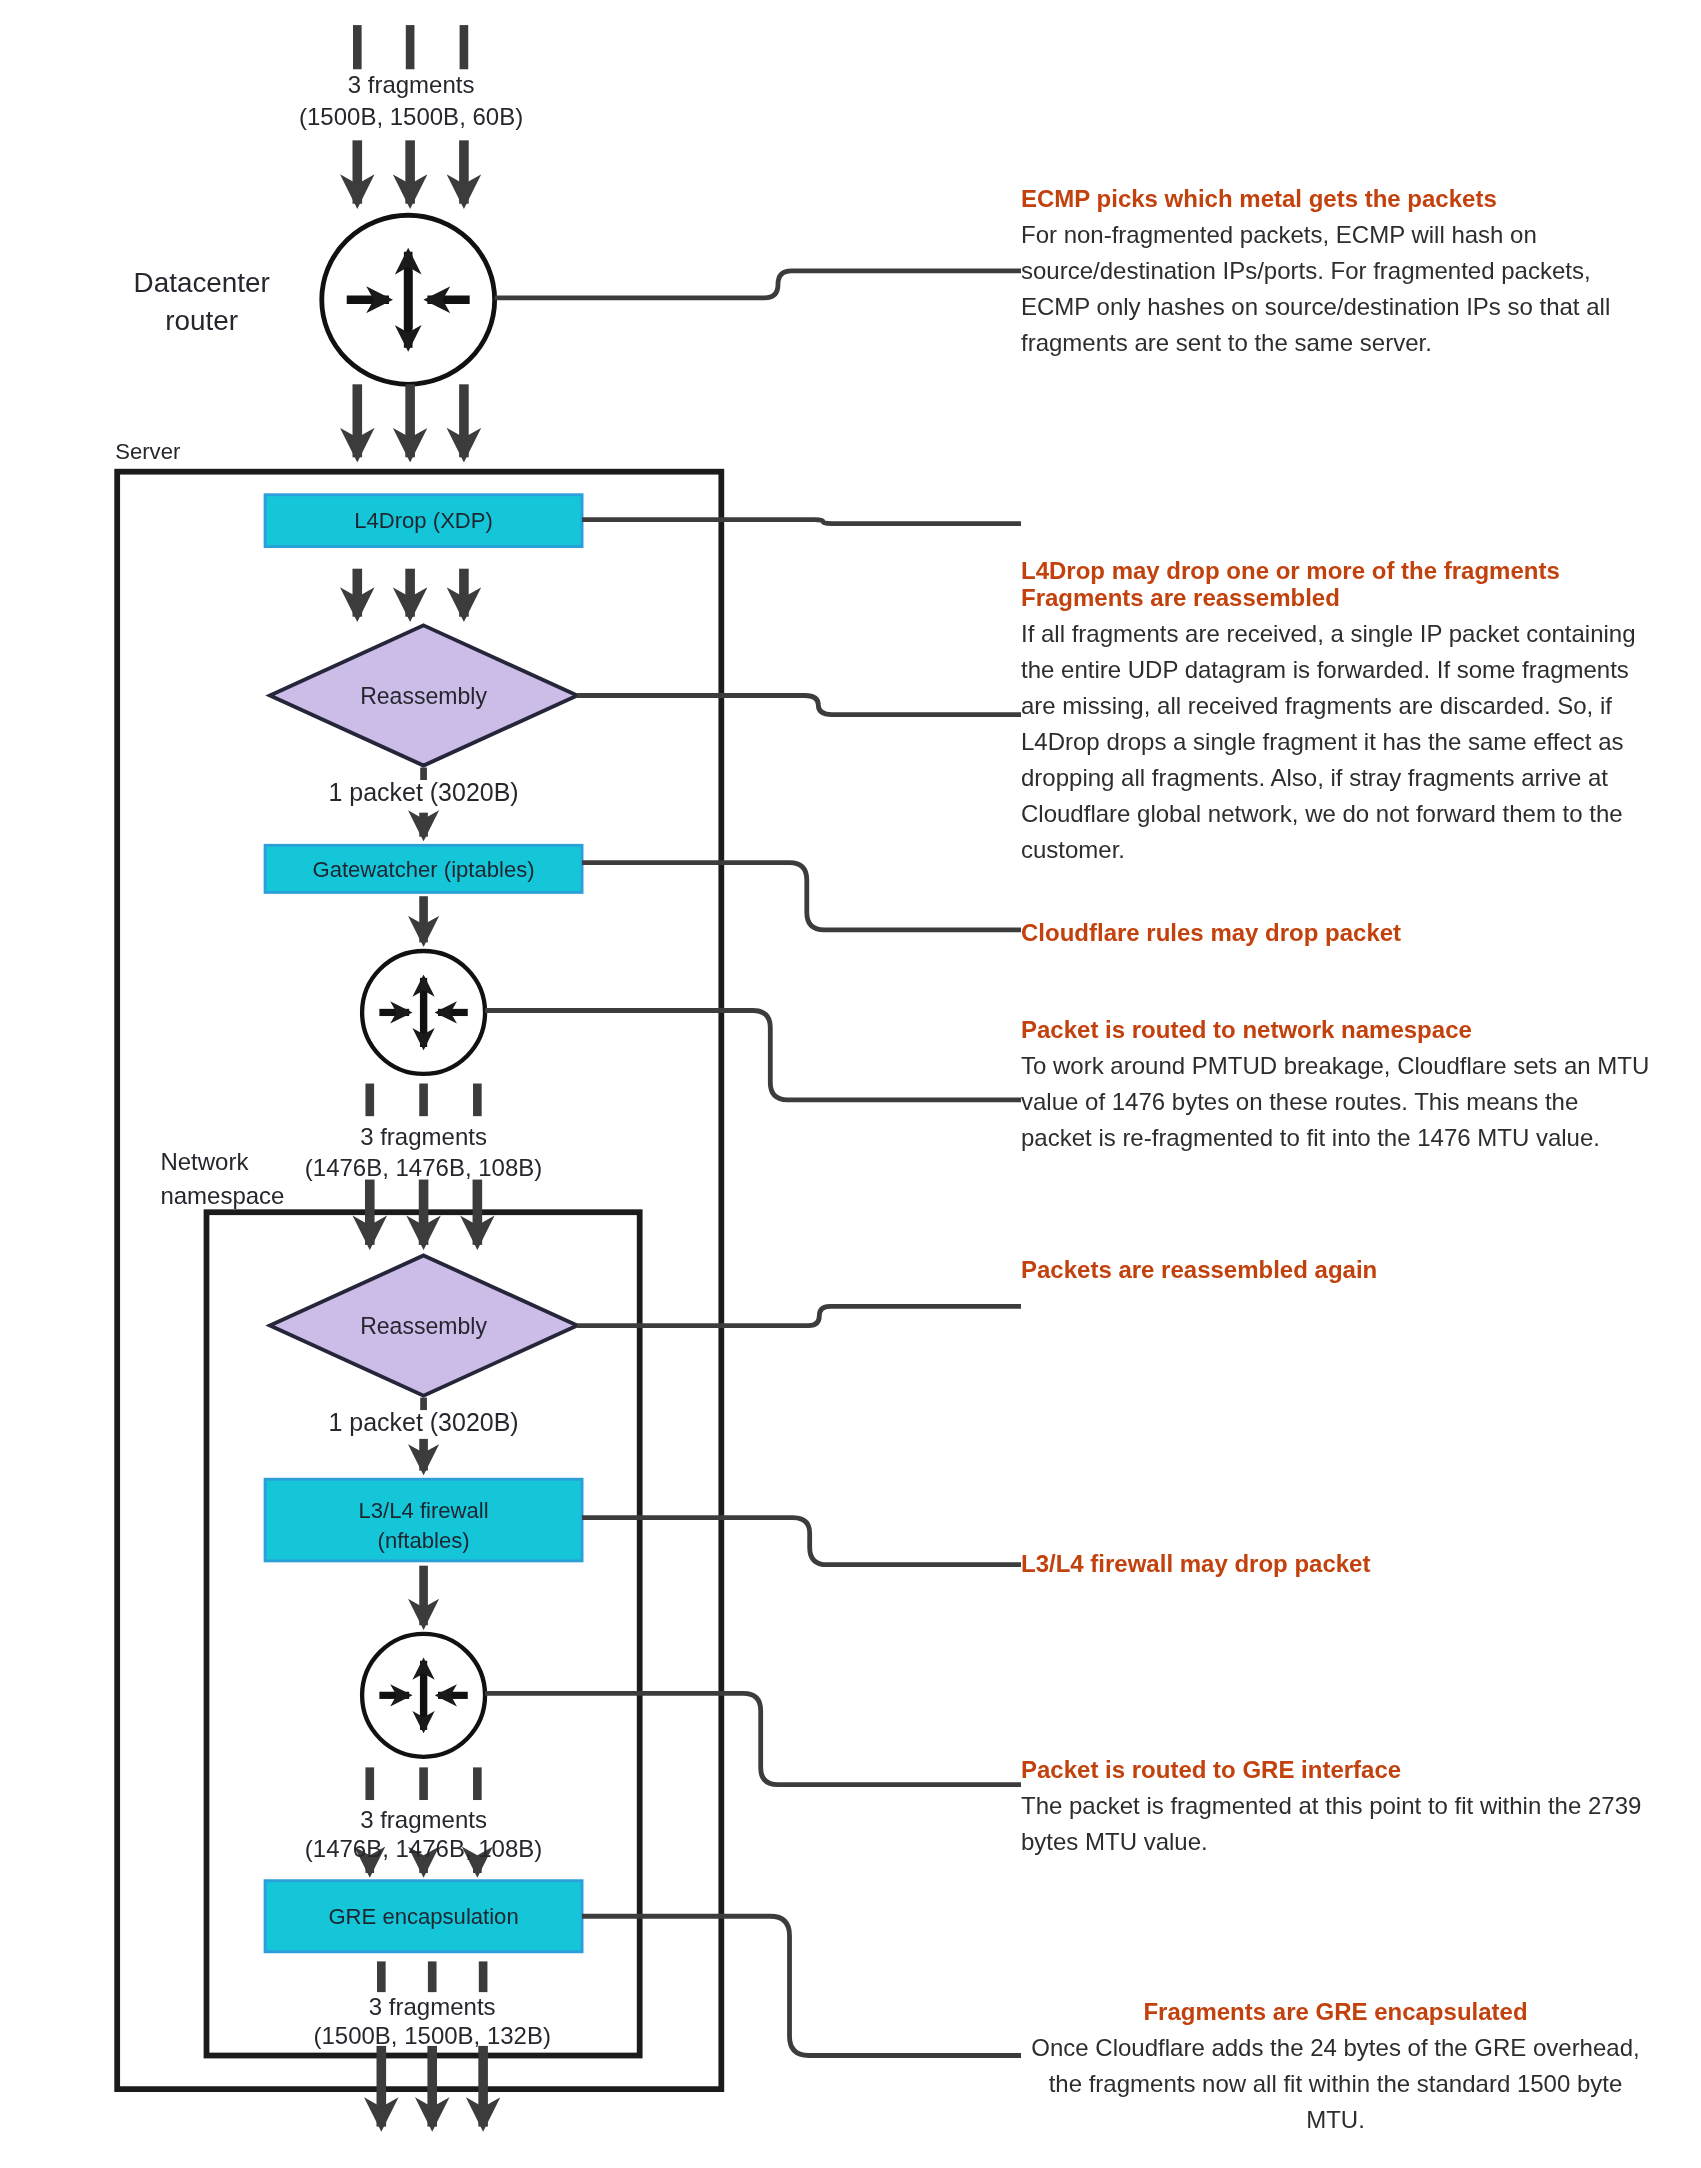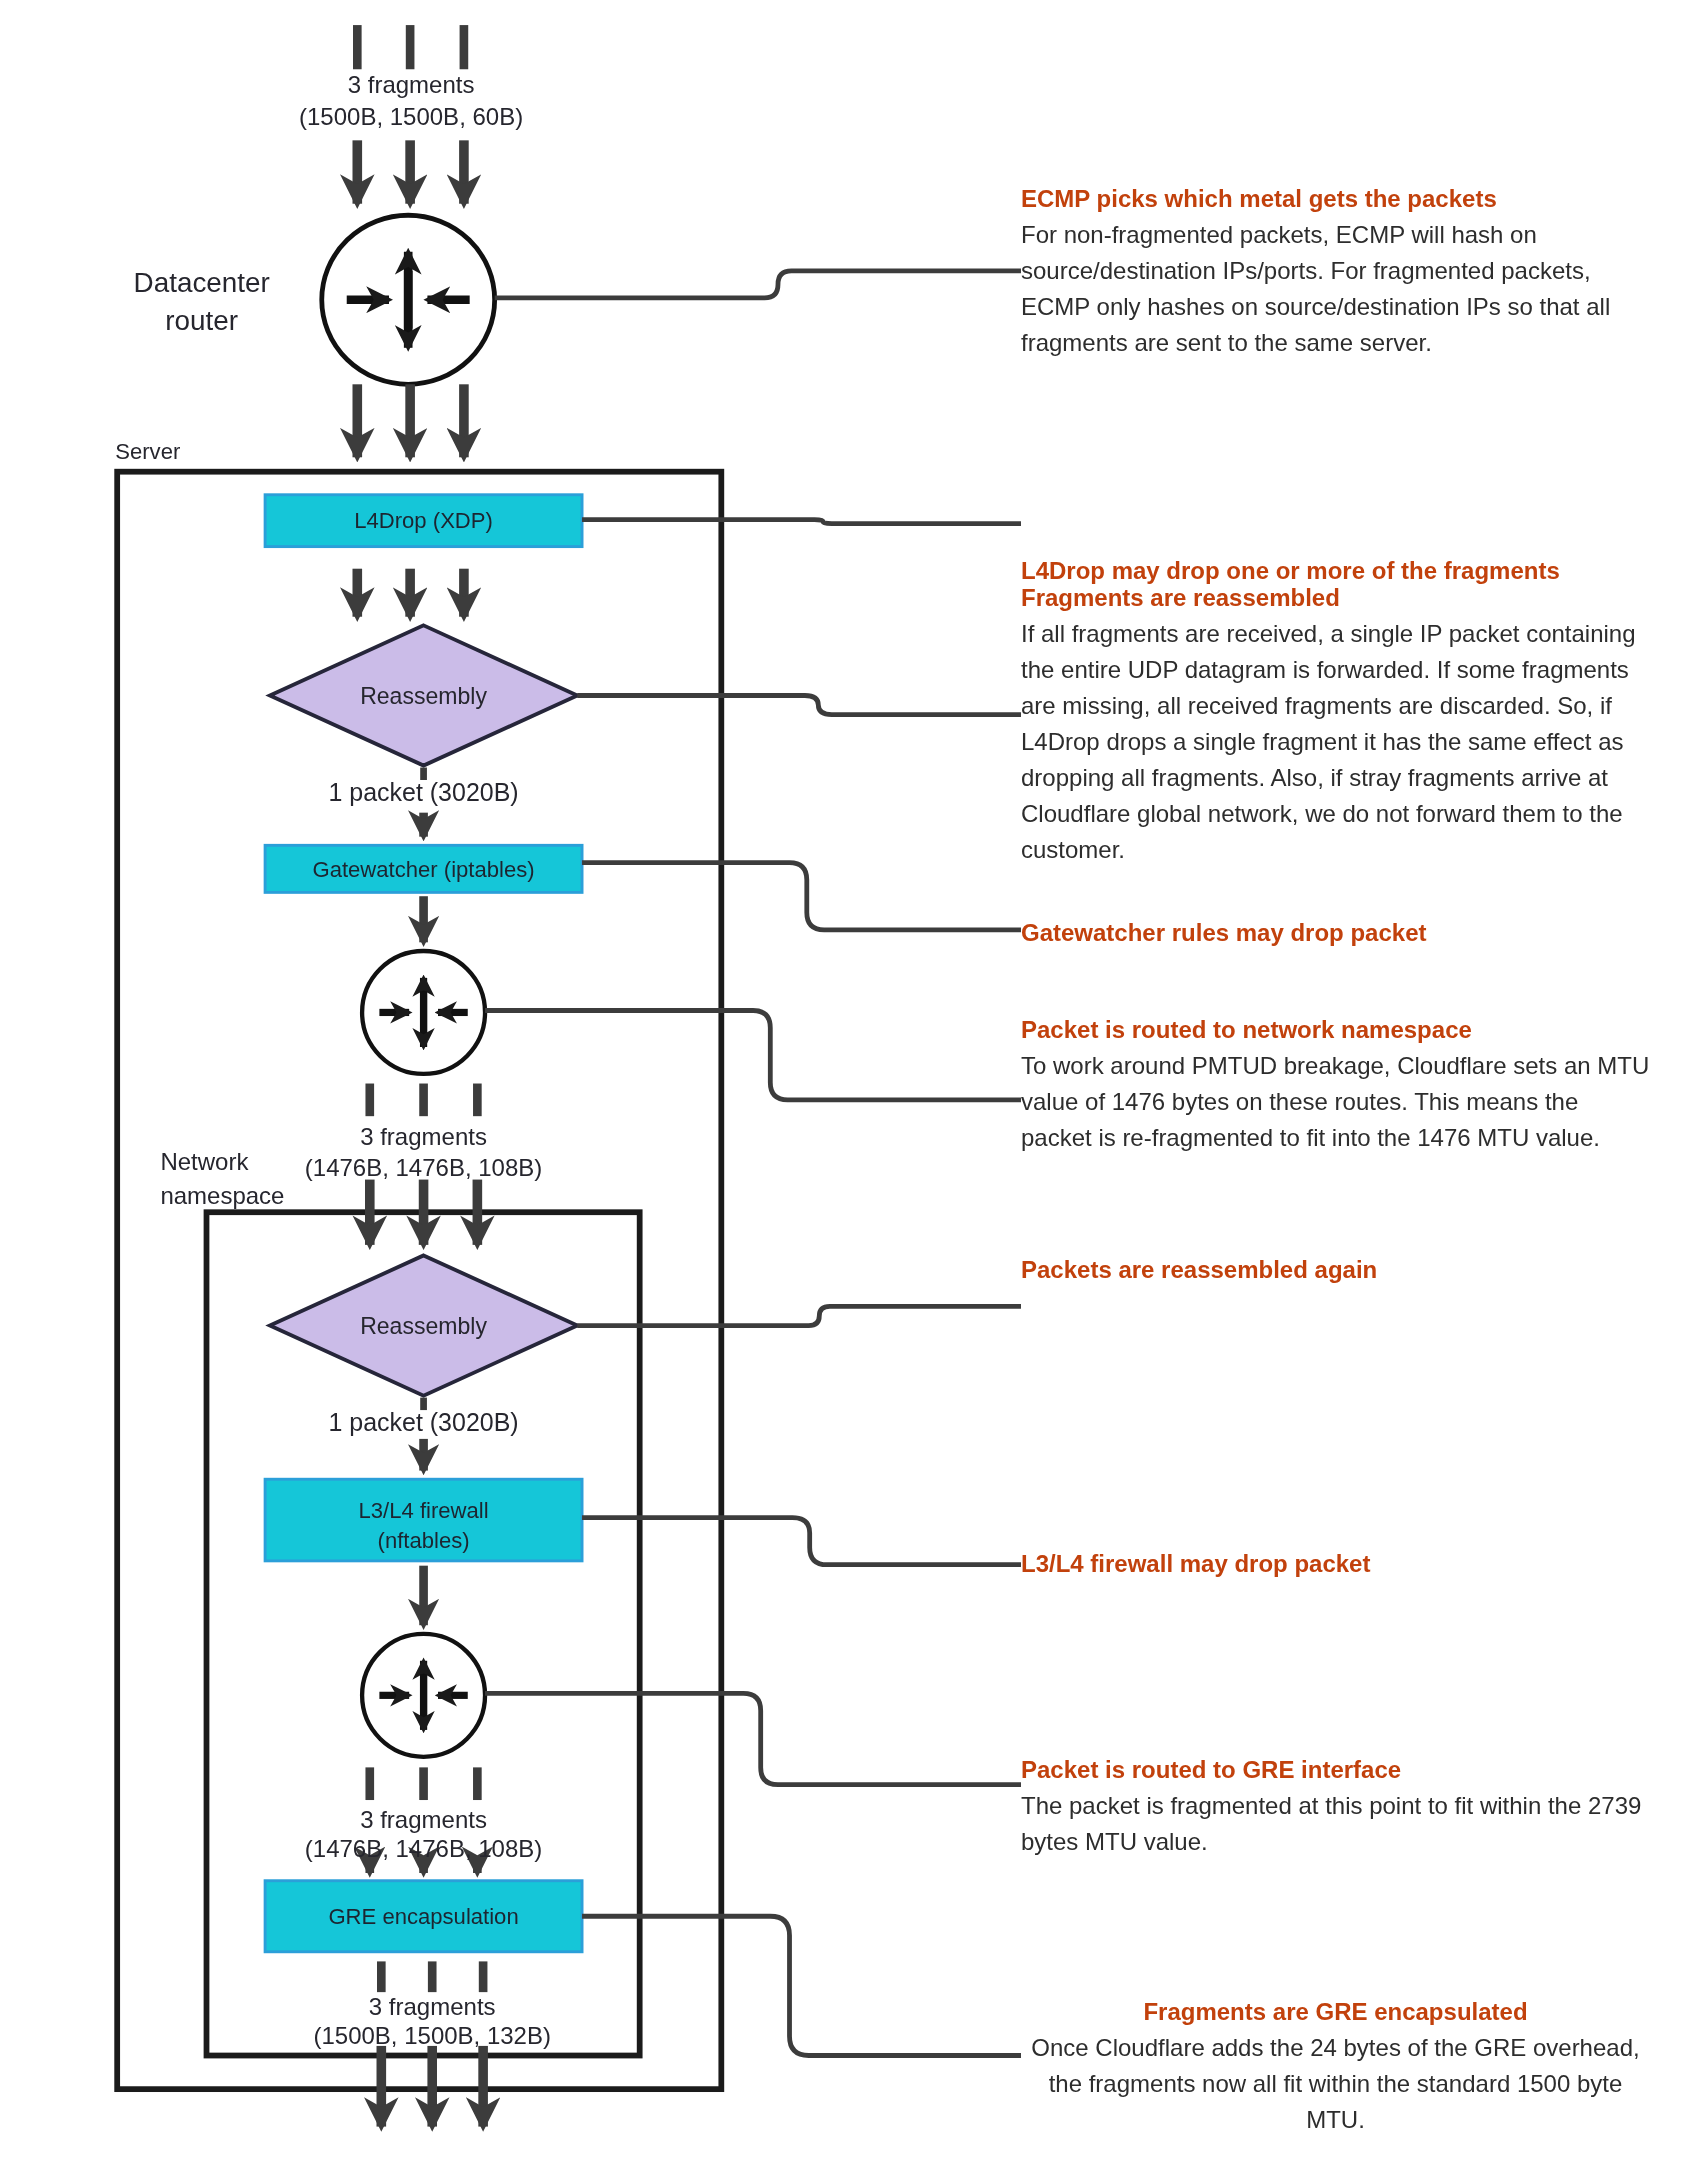--- a/index.html
+++ b/index.html
@@ -173,21 +173,21 @@
   <div class="annotation a1">
     <div class="heading">L4Drop may drop one or more of the fragments</div>
   </div>
 
   <div class="annotation a2">
     <div class="heading">Fragments are reassembled</div>
     <div class="body">If all fragments are received, a single IP packet containing the entire UDP datagram is forwarded. If some fragments are missing, all received fragments are discarded. So, if L4Drop drops a single fragment it has the same effect as dropping all fragments. Also, if stray fragments arrive at Cloudflare global network, we do not forward them to the customer.</div>
   </div>
 
   <div class="annotation a3">
-    <div class="heading">Gatewatcher rules may drop packet</div>
+    <div class="heading">Cloudflare rules may drop packet</div>
   </div>
 
   <div class="annotation a4">
     <div class="heading">Packet is routed to network namespace</div>
     <div class="body">To work around PMTUD breakage, Cloudflare sets an MTU value of 1476 bytes on these routes. This means the packet is re-fragmented to fit into the 1476 MTU value.</div>
   </div>
 
   <div class="annotation a5">
     <div class="heading">Packets are reassembled again</div>
   </div>

